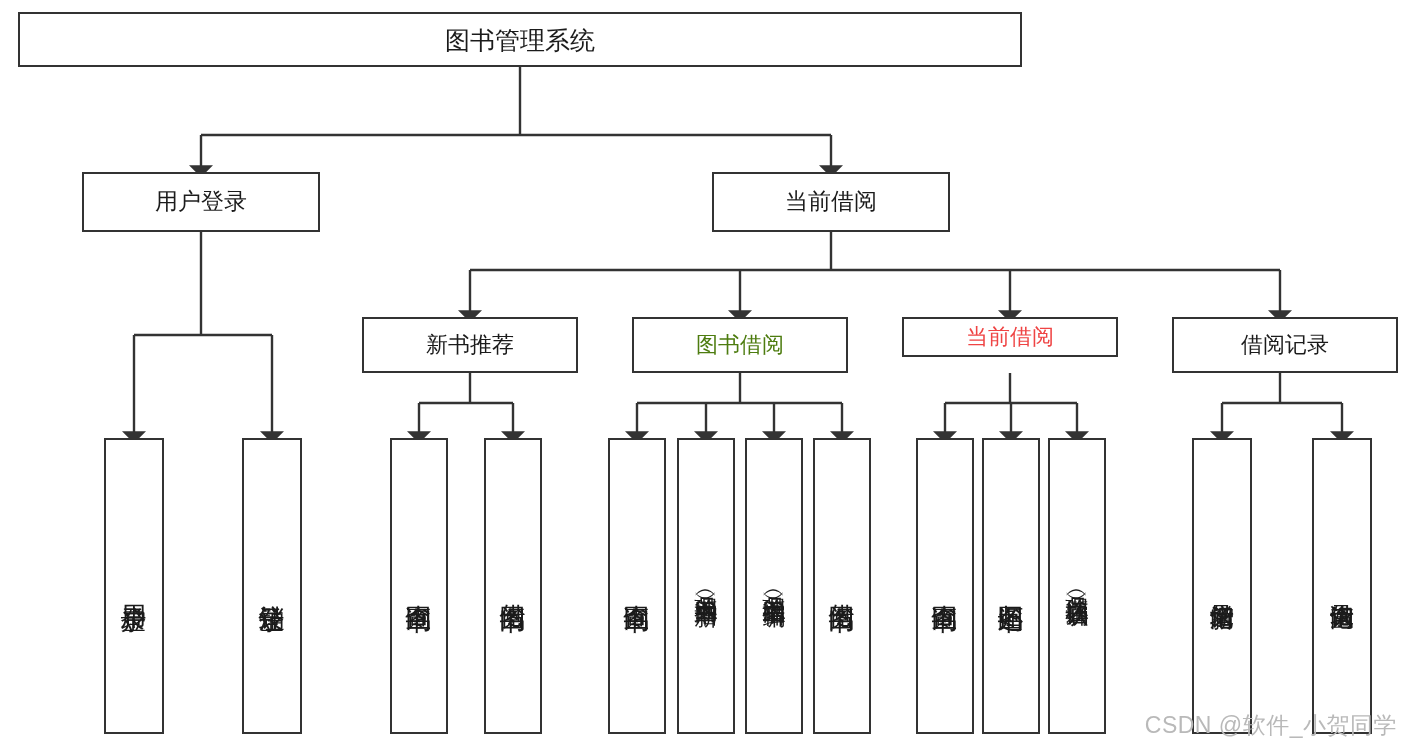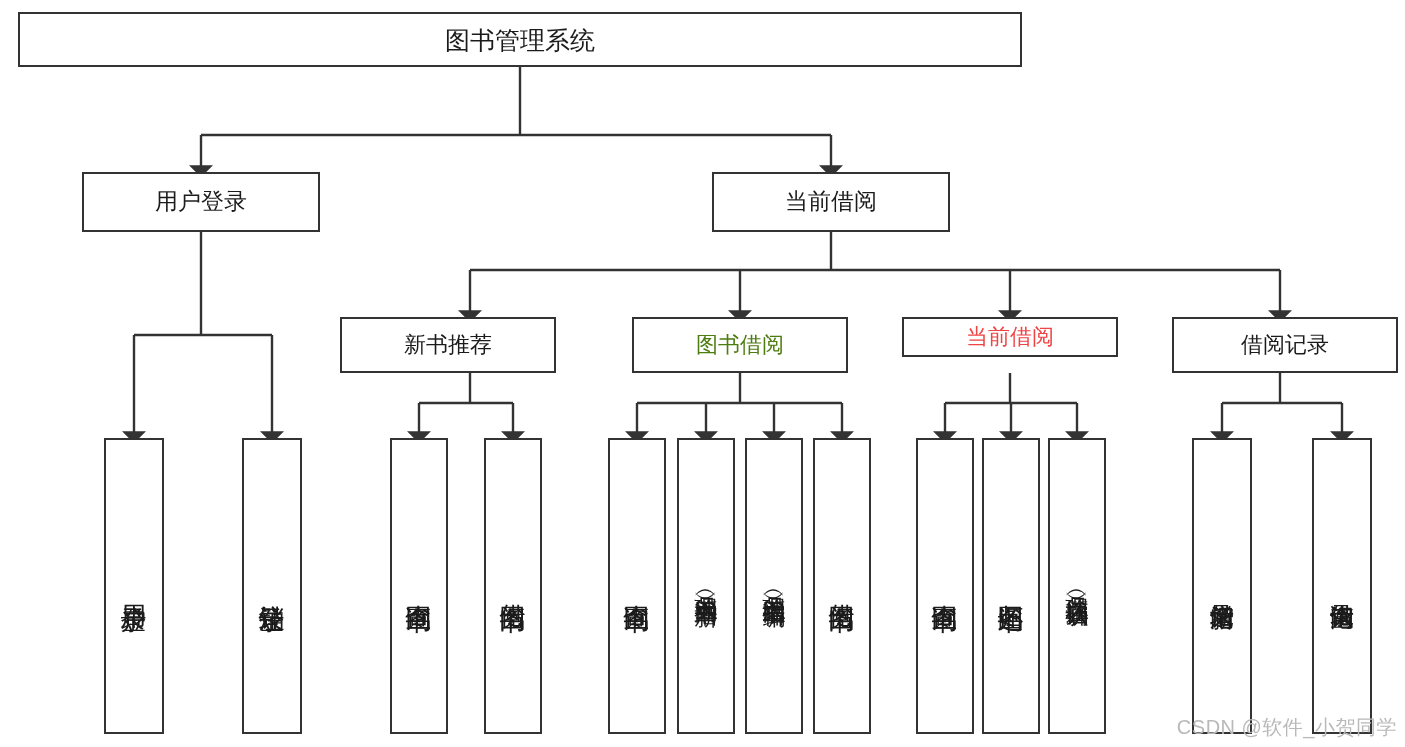--- a/index.html
+++ b/index.html
@@ -51,21 +51,21 @@
     line-height:1;
     white-space:normal;
     max-height:286px;
   }
   .node.leaf.compact .label{ font-size:24px; letter-spacing:0px; }
   .node.leaf.tight  .label{ font-size:23px; letter-spacing:-1px; }
 
   #watermark{
     position:absolute;
     right:8px;bottom:6px;
-    font-size:20px;
+    font-size:23px;
     color:#b9b9b9;
     letter-spacing:.5px;
     user-select:none;
     white-space:nowrap;
   }
 </style>
 </head>
 <body>
 
 <div id="diagram-root">
@@ -114,21 +114,21 @@
   <div id="nodes-layer">
       <div class="node level-0" style="left: 18px; top: 12px; width: 1004px; height: 55px; border-color: rgb(51, 51, 51); background: rgb(255, 255, 255); color: rgb(27, 27, 27);">
         <span class="label">图书管理系统</span>
       </div>
       <div class="node level-1" style="left: 82px; top: 172px; width: 238px; height: 60px; border-color: rgb(51, 51, 51); background: rgb(255, 255, 255); color: rgb(27, 27, 27);">
         <span class="label">用户登录</span>
       </div>
       <div class="node level-1" style="left: 712px; top: 172px; width: 238px; height: 60px; border-color: rgb(51, 51, 51); background: rgb(255, 255, 255); color: rgb(27, 27, 27);">
         <span class="label">当前借阅</span>
       </div>
-      <div class="node level-2" style="left: 340px; top: 317px; width: 216px; height: 56px; border-color: rgb(51, 51, 51); background: rgb(255, 255, 255); color: rgb(27, 27, 27);">
+      <div class="node level-2" style="left: 362px; top: 317px; width: 216px; height: 56px; border-color: rgb(51, 51, 51); background: rgb(255, 255, 255); color: rgb(27, 27, 27);">
         <span class="label">新书推荐</span>
       </div>
       <div class="node level-2" style="left: 632px; top: 317px; width: 216px; height: 56px; border-color: rgb(51, 51, 51); background: rgb(255, 255, 255); color: #4d7c0f;">
         <span class="label">图书借阅</span>
       </div>
       <div class="node level-2" style="left: 902px; top: 317px; width: 216px; height: 40px; border-color: rgb(51, 51, 51); background: rgb(255, 255, 255); color: #ef4444;">
         <span class="label">当前借阅</span>
       </div>
       <div class="node level-2" style="left: 1172px; top: 317px; width: 226px; height: 56px; border-color: rgb(51, 51, 51); background: rgb(255, 255, 255); color: rgb(27, 27, 27);">
         <span class="label">借阅记录</span>

